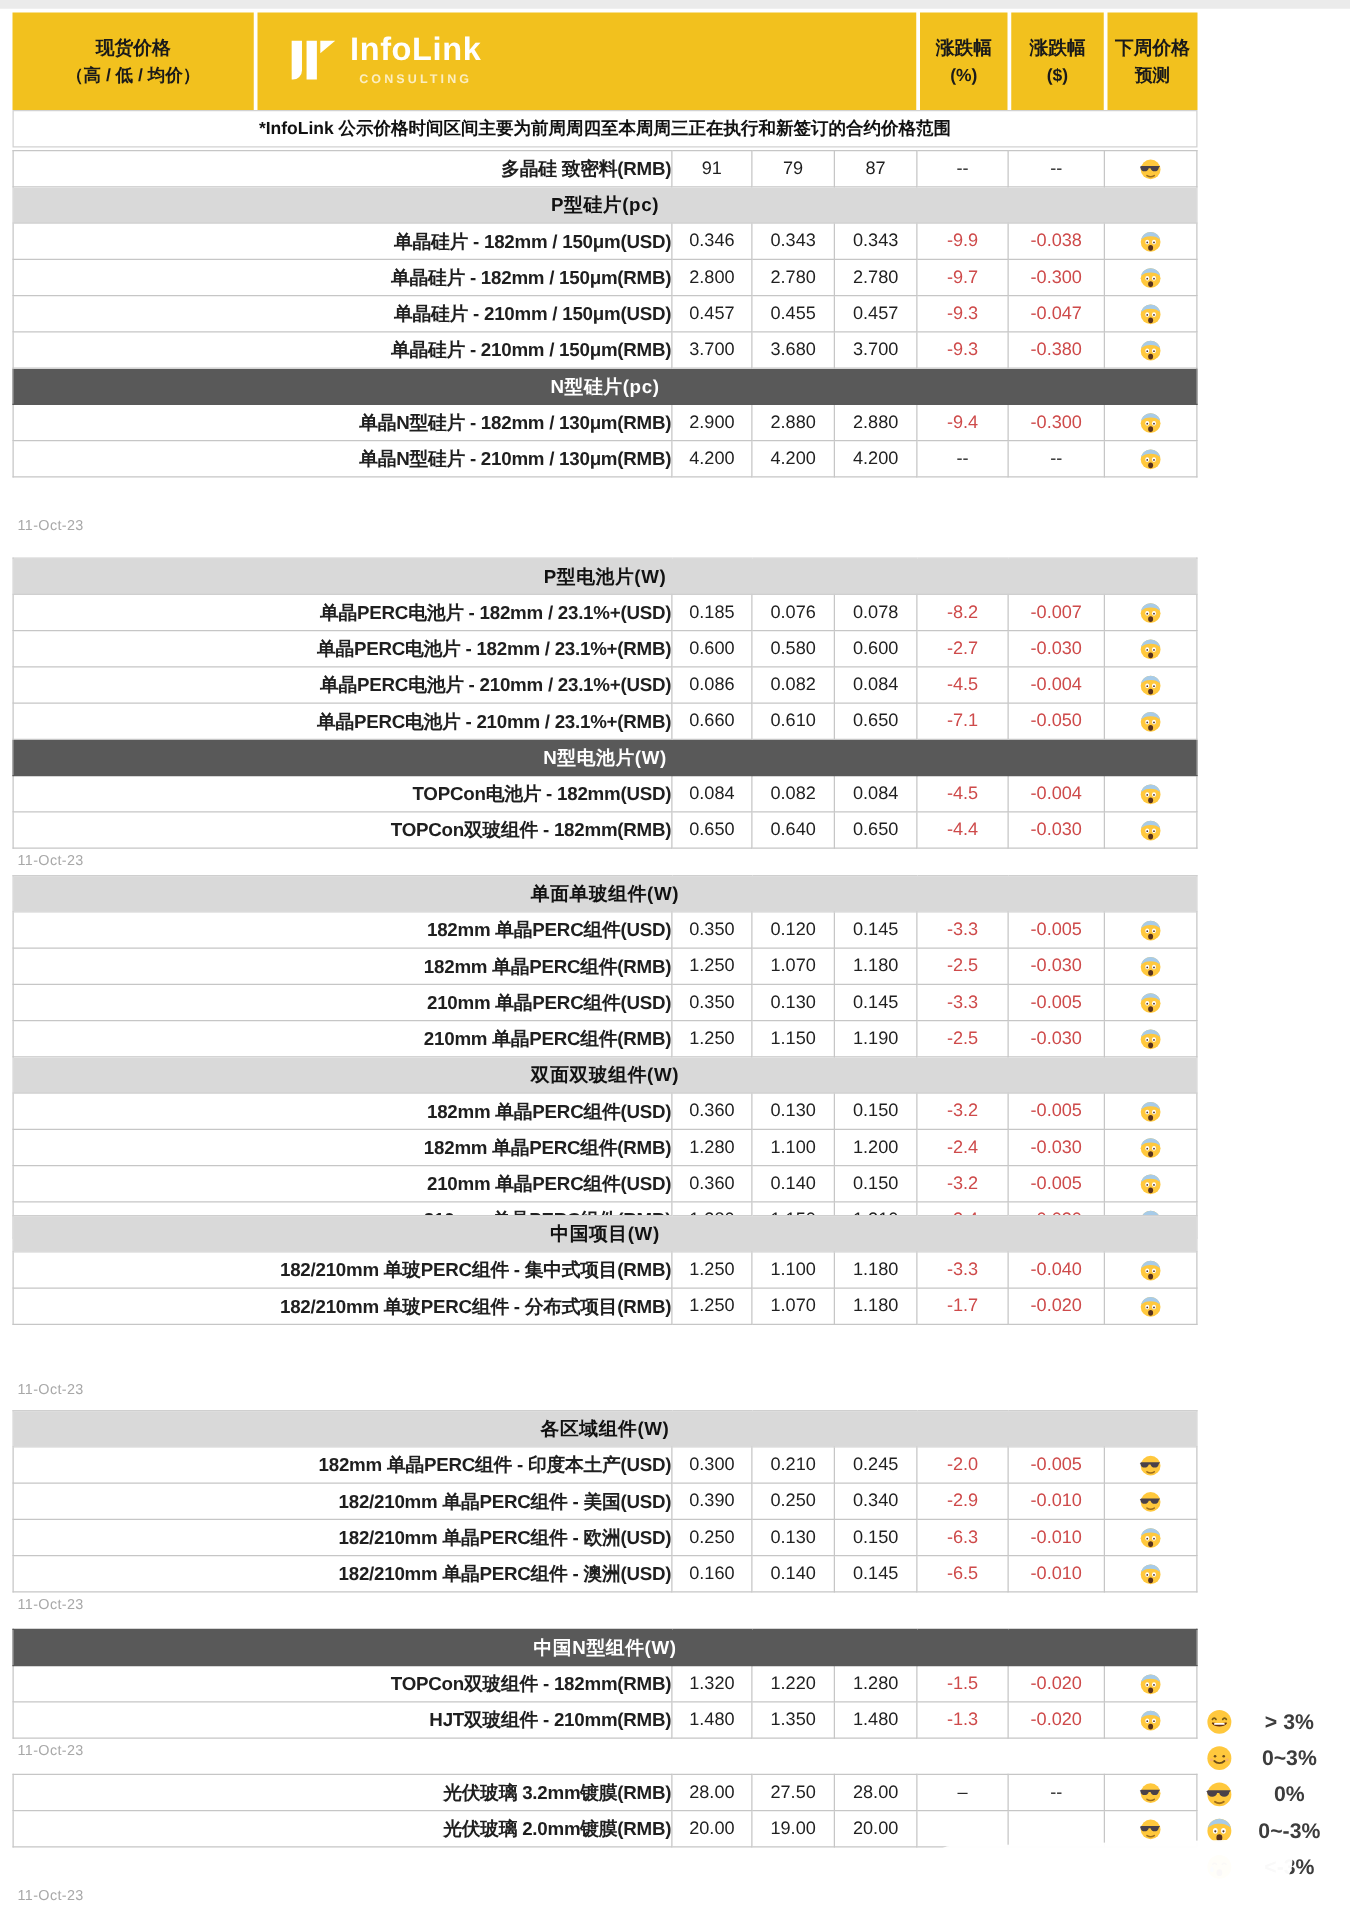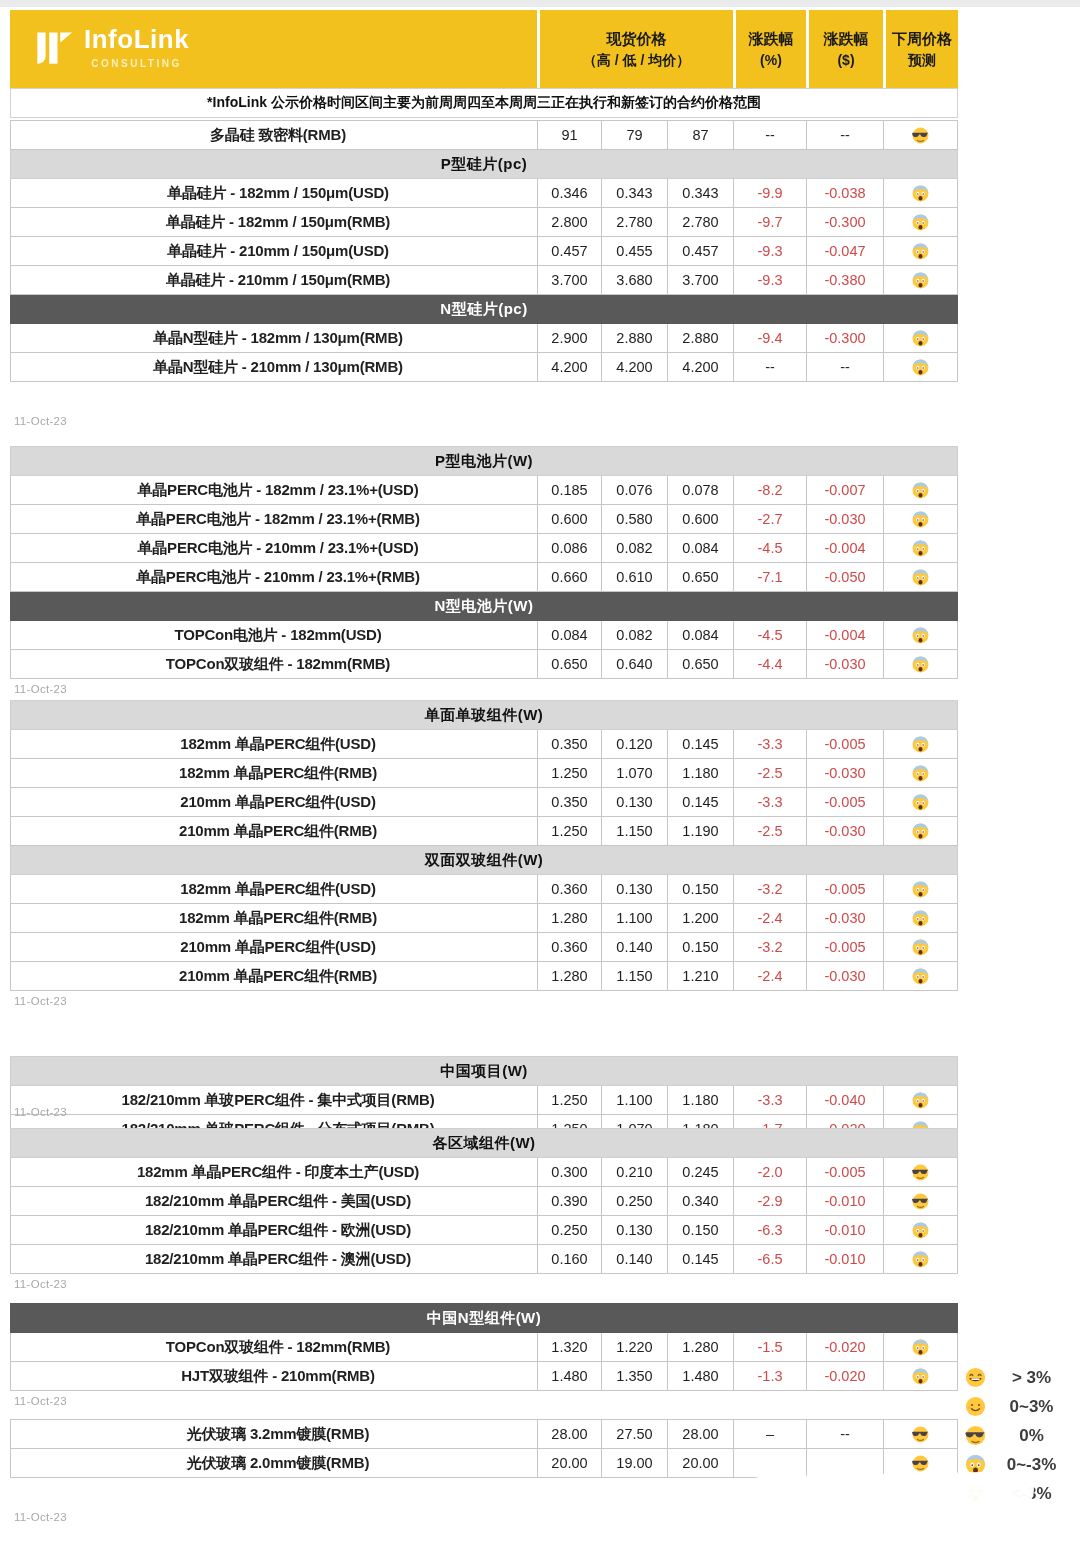--- a/index.html
+++ b/index.html
@@ -24,21 +24,21 @@
   .logo-txt .brand{color:#fff;font-size:26px;font-weight:bold;letter-spacing:.5px;line-height:1;}
   .logo-txt .sub{color:rgba(255,255,255,.72);font-size:10px;font-weight:bold;letter-spacing:2.5px;margin-top:4px;}
   
   .note-row{position:absolute;left:10px;top:88px;width:948px;height:30px;box-sizing:border-box;
             border:1px solid #D2D2D2;display:flex;align-items:center;justify-content:center;
             font-weight:bold;font-size:14px;color:#111;background:#fff;}
   
   .price-table{position:absolute;left:10px;border-collapse:collapse;table-layout:fixed;width:948px;background:#fff;}
   .price-table td{border:1px solid #C6C6C6;height:28px;font-size:14.5px;color:#1f1f1f;
                   padding:0;overflow:hidden;white-space:nowrap;vertical-align:middle;}
-  .price-table td.name{text-align:center;padding-left:8px;font-weight:700;font-size:15px;letter-spacing:-.2px;}
+  .price-table td.name{text-align:right;padding-left:8px;font-weight:700;font-size:15px;letter-spacing:-.2px;}
   .price-table td.num{text-align:center;}
   .price-table td.chg{text-align:center;color:#2a2a2a;}
   .price-table td.chg.neg{color:#CE4A4A;}
   .price-table td.fc{text-align:center;}
   .price-table td.fc svg{vertical-align:middle;}
   .price-table tr.sec td{background:#D9D9D9;color:#111;text-align:center;font-weight:bold;font-size:15px;
                          border:1px solid #CFCFCF;letter-spacing:.5px;}
   .price-table tr.sec.dark td{background:#595959;color:#ffffff;border-color:#595959;}
   .date-label{position:absolute;left:14px;font-size:11.5px;color:#A8A8A8;letter-spacing:.3px;}
   
@@ -50,38 +50,38 @@
                border-radius:20px 8px 22px 10px;transform:rotate(-1.2deg);}
   .white-patch2{position:absolute;left:700px;top:1492px;width:70px;height:20px;background:rgba(255,255,255,.9);
                border-radius:10px;}
 </style>
 </head>
 <body>
 
 <div class="top-strip"></div>
 
 <div class="header-bar">
+  <div class="hcell cell-spot">
+    <div>现货价格</div>
+    <div class="l2">（高 / 低 / 均价）</div>
+  </div>
   <div class="hcell cell-logo">
     <div class="logo-wrap">
       <span style="display:inline-flex;">
         <svg width="44" height="44" viewBox="0 0 48 48">
           <path d="M8 6h9v26a8 8 0 0 1-8 8h-1z" fill="#ffffff"></path>
           <path d="M21 6h9v34h-9z" fill="#ffffff"></path>
           <path d="M33 6h13l-13 11z" fill="#ffffff"></path>
         </svg>
       </span>
       <span class="logo-txt">
         <div class="brand">InfoLink</div>
         <div class="sub">CONSULTING</div>
       </span>
     </div>
-  </div>
-  <div class="hcell cell-spot">
-    <div>现货价格</div>
-    <div class="l2">（高 / 低 / 均价）</div>
   </div>
   <div class="hcell cell-pct">
     <div>涨跌幅</div>
     <div class="l2">(%)</div>
   </div>
   <div class="hcell cell-usd">
     <div>涨跌幅</div>
     <div class="l2">($)</div>
   </div>
   <div class="hcell cell-fc">
@@ -499,21 +499,21 @@
                 <ellipse cx="8.6" cy="12.2" rx="2" ry="2.4" fill="#fff"></ellipse>
                 <ellipse cx="15.4" cy="12.2" rx="2" ry="2.4" fill="#fff"></ellipse>
                 <circle cx="8.6" cy="12.6" r=".9" fill="#4e342e"></circle>
                 <circle cx="15.4" cy="12.6" r=".9" fill="#4e342e"></circle>
                 <ellipse cx="12" cy="18" rx="2.5" ry="2.9" fill="#59331d"></ellipse>
               </svg></span></td>
         </tr>
       </tbody>
     </table>
     <div class="date-label" style="top: 995px;">11-Oct-23</div>
-    <table class="price-table" style="top: 1056px;">
+    <table class="price-table" style="top: 972px;">
       <colgroup>
         <col style="width: 527px;">
         <col style="width: 64px;">
         <col style="width: 66px;">
         <col style="width: 66px;">
         <col style="width: 73px;">
         <col style="width: 77px;">
         <col style="width: 74px;">
       </colgroup>
       <tbody>

